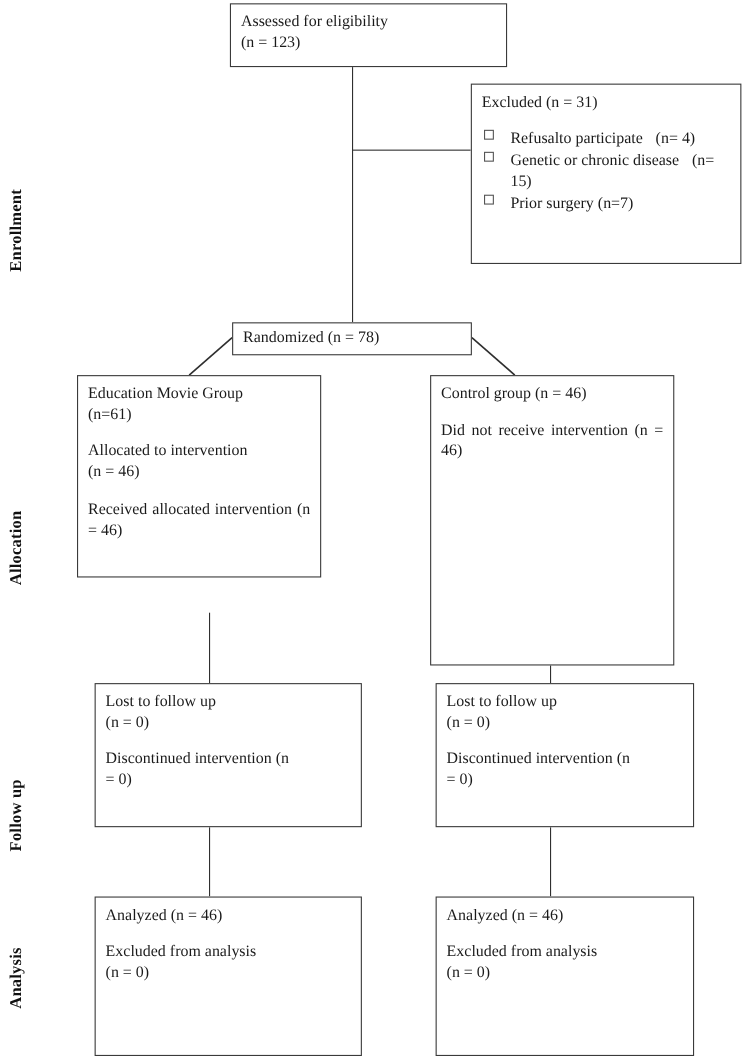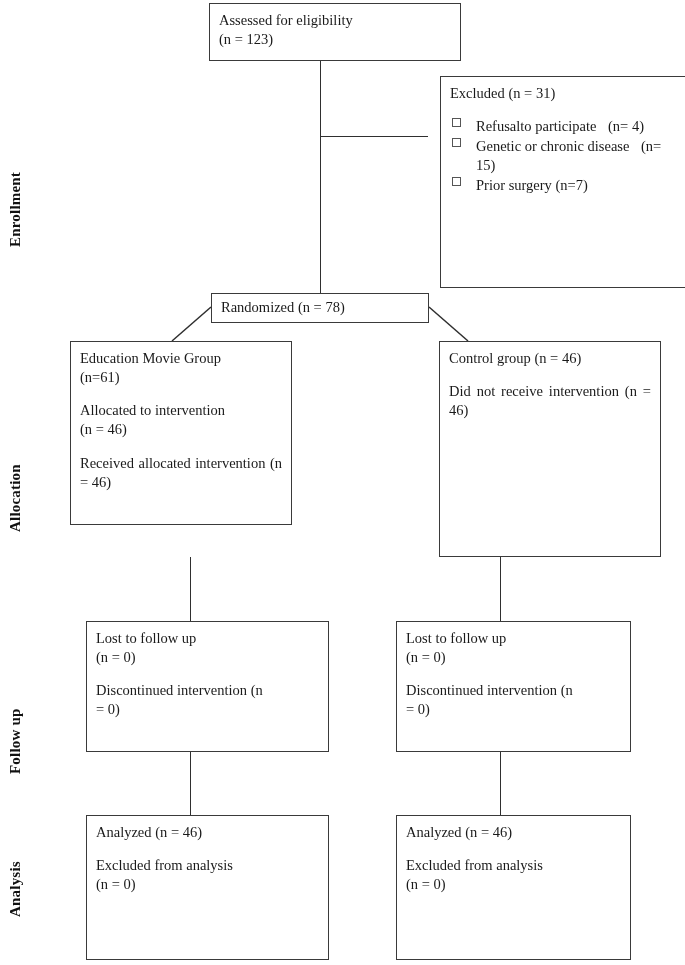--- a/index.html
+++ b/index.html
@@ -121,21 +121,21 @@
   <div class="vline" style="left:190px; top:752px; height:63px;"></div>
   <div class="vline" style="left:500px; top:752px; height:63px;"></div>
 
   <div class="box" style="left:209px; top:3px; width:252px; height:58px;">
     <div class="box-inner">
       <p class="para">Assessed for eligibility</p>
       <p class="para">(n = 123)</p>
     </div>
   </div>
 
-  <div class="box" style="left:428px; top:76px; width:246px; height:212px;margin-left:12px;">
+  <div class="box" style="left:428px; top:76px; width:246px; height:164px;">
     <div class="box-inner">
       <p class="excl-title">Excluded (n = 31)</p>
       <ul class="excl-list">
         <li>
           <span class="excl-box-glyph"></span>
           <span class="excl-l1">Refusalto participate</span>
           <span class="excl-sub">(n= 4)</span>
         </li>
         <li>
           <span class="excl-box-glyph"></span>
@@ -161,21 +161,21 @@
       <p class="para just">Education Movie Group</p>
       <p class="para">(n=61)</p>
       <div class="gap"></div>
       <p class="para">Allocated to intervention</p>
       <p class="para">(n = 46)</p>
       <div class="gap"></div>
       <p class="para just">Received allocated intervention (n = 46)</p>
     </div>
   </div>
 
-  <div class="box" style="left:391px; top:341px; width:222px; height:216px;margin-left:48px;">
+  <div class="box" style="left:391px; top:341px; width:222px; height:264px;">
     <div class="box-inner">
       <p class="para"> Control group (n = 46)</p>
       <div class="gap"></div>
       <p class="para just">Did not receive intervention (n = 46)</p>
     </div>
   </div>
 
   <div class="box" style="left:86px; top:621px; width:243px; height:131px;">
     <div class="box-inner">
       <p class="para">Lost to follow up</p>

